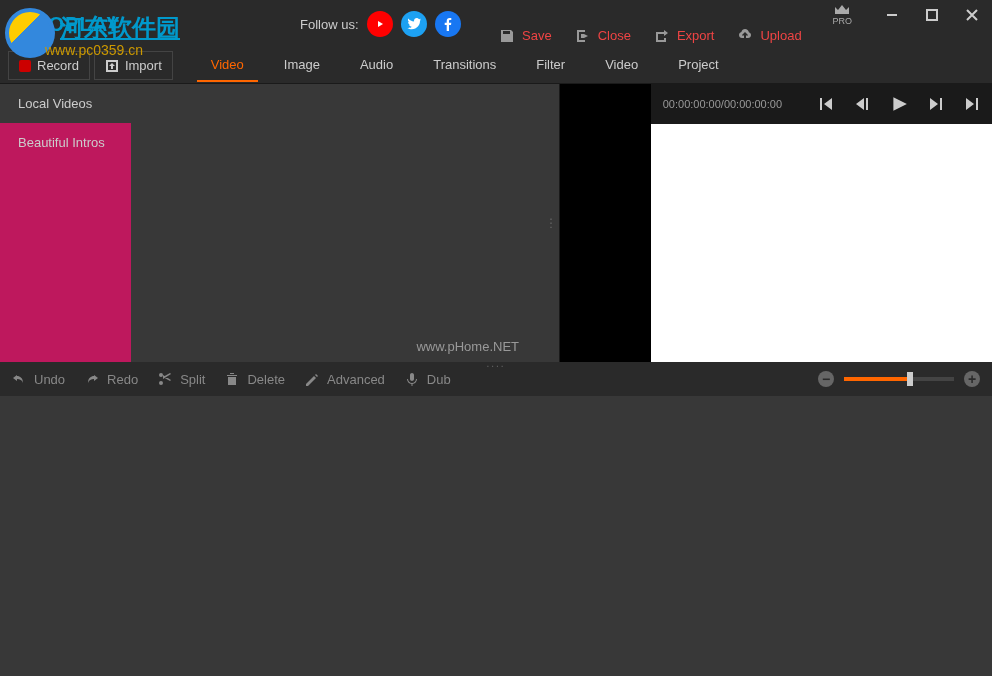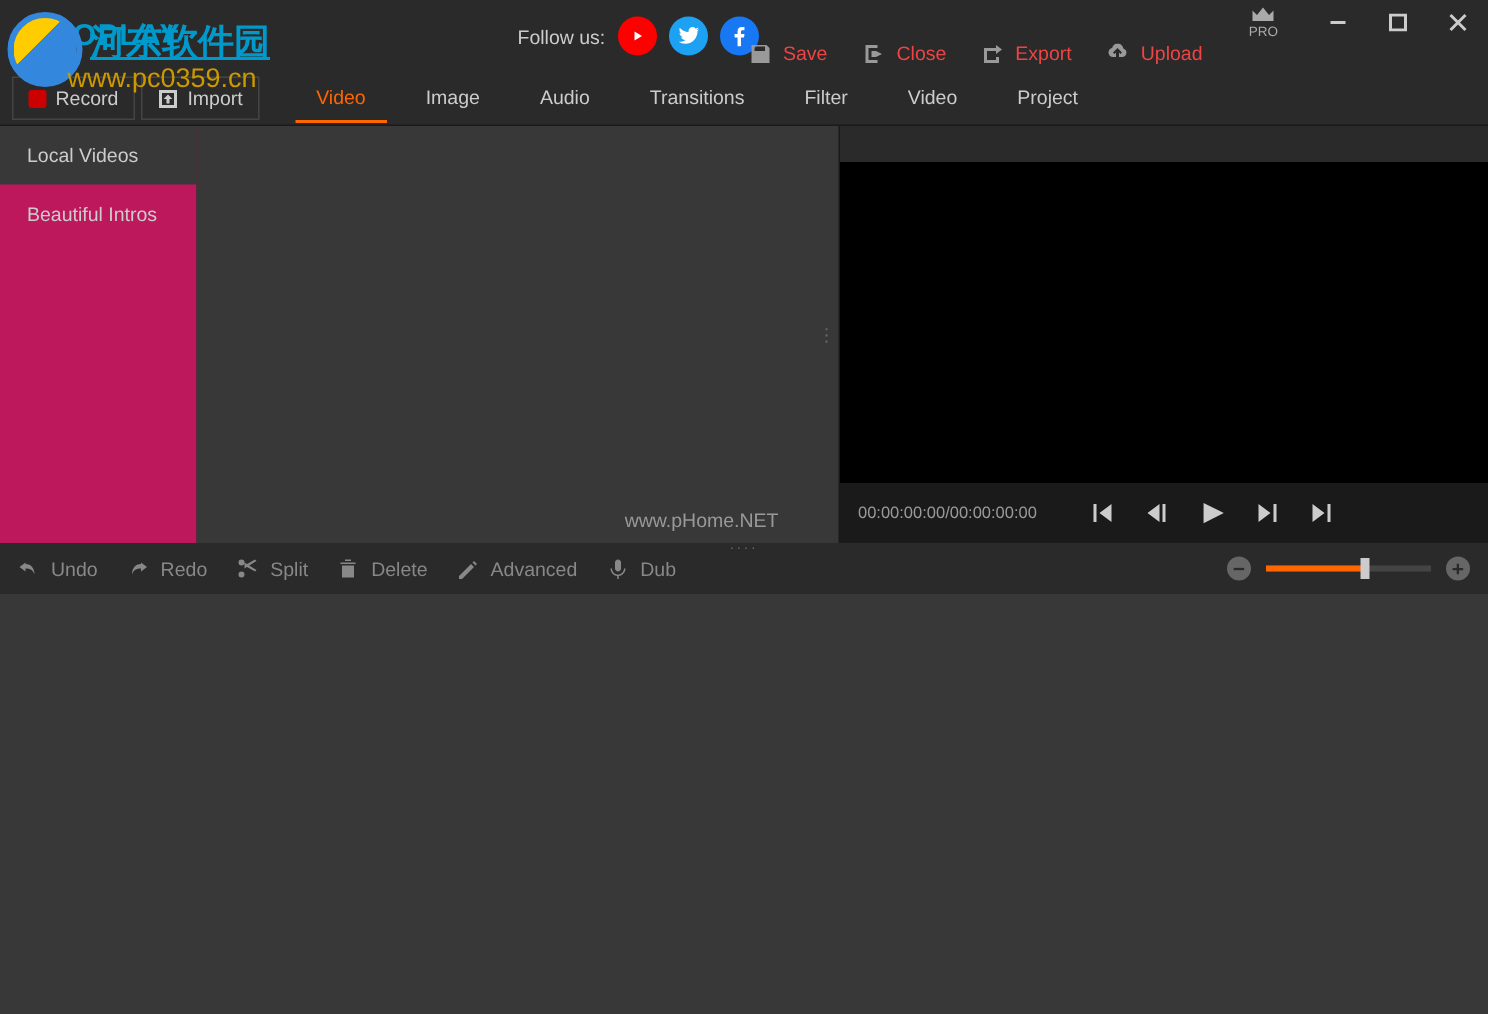--- a/index.html
+++ b/index.html
@@ -33,21 +33,20 @@
     .logo-play {
       display: inline-flex;
       align-items: center;
     }
     .follow-section {
       position: absolute;
       left: 300px;
       display: flex;
       align-items: center;
       gap: 8px;
-      margin-left: 45px;
     }
     .follow-label {
       font-size: 13px;
       color: #ccc;
     }
     .social-icon {
       width: 26px;
       height: 26px;
       border-radius: 50%;
       display: flex;
@@ -170,24 +169,23 @@
     }
     .watermark {
       position: absolute;
       bottom: 8px;
       right: 40px;
       color: #999;
       font-size: 13px;
     }
     .preview-panel {
       width: 432px;
-      background: #14532d;
-      display: flex;
-      flex-direction: column;
-      margin-top: 24px;
+      background: #ffffff;
+      display: flex;
+      flex-direction: row;
     }
     .preview-video {
       flex: 1;
       background: #000;
     }
     .preview-controls {
       height: 40px;
       background: #1a1a1a;
       display: flex;
       align-items: center;
@@ -290,21 +288,21 @@
       font-weight: bold;
       color: #0099cc;
       z-index: 100;
       pointer-events: none;
       text-decoration: underline;
     }
     .overlay-url {
       position: absolute;
       top: 42px;
       left: 45px;
-      font-size: 18px;
+      font-size: 14px;
       color: #cc9900;
       z-index: 100;
       pointer-events: none;
     }
     .overlay-circle {
       position: absolute;
       top: 8px;
       left: 5px;
       width: 50px;
       height: 50px;

